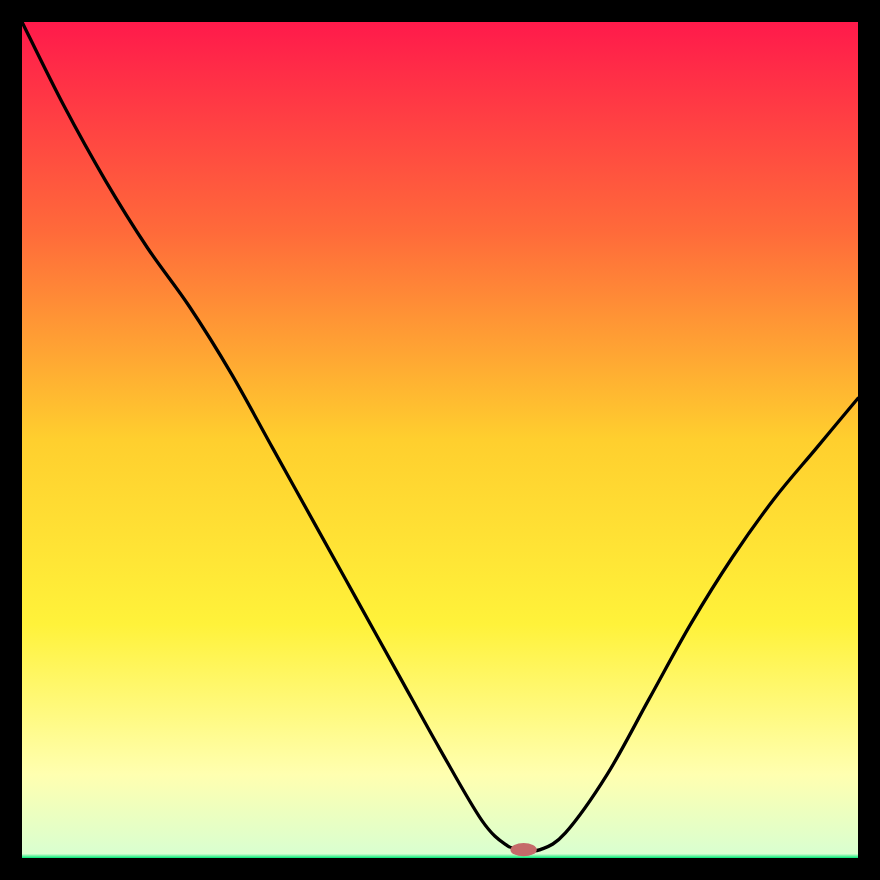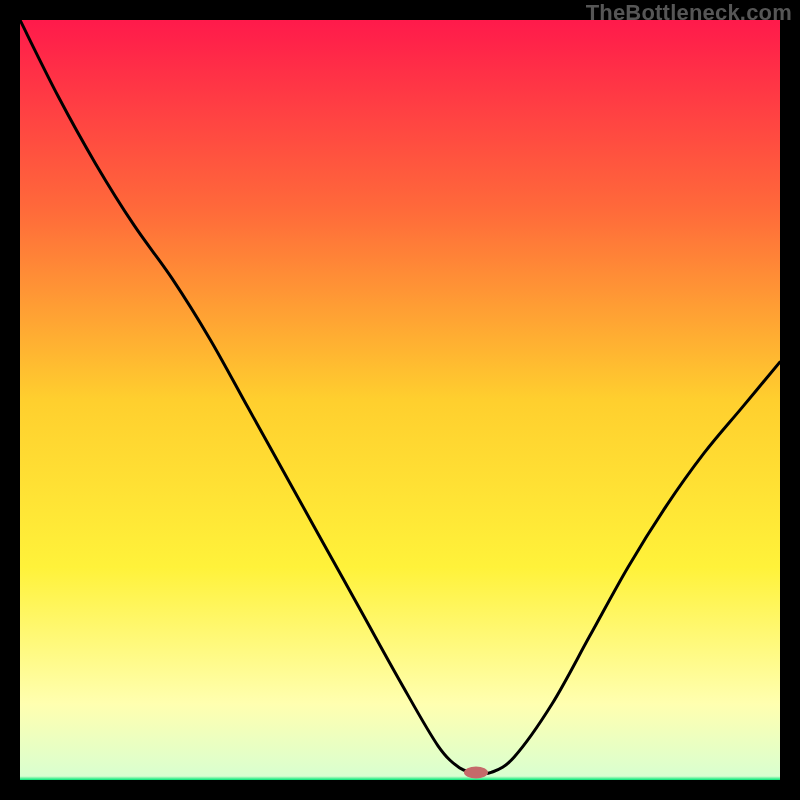--- a/index.html
+++ b/index.html
@@ -33,21 +33,20 @@
     color: #565656;
     letter-spacing: 0.2px;
     user-select: none;
   }
   svg { display: block; }
 </style>
 </head>
 <body>
 
 <div class="frame">
-  <div class="watermark">TheBottleneck.com</div>
   <div class="plot">
     <svg id="chart-svg" width="760" height="760" viewBox="0 0 760 760" preserveAspectRatio="none">
       <defs>
         <linearGradient id="bg-grad" x1="0" y1="0" x2="0" y2="1">
             <stop offset="0%" stop-color="#ff1a4b"></stop>
             <stop offset="25%" stop-color="#ff6a3a"></stop>
             <stop offset="50%" stop-color="#ffcf2e"></stop>
             <stop offset="72%" stop-color="#fff23a"></stop>
             <stop offset="90%" stop-color="#ffffb0"></stop>
             <stop offset="99.5%" stop-color="#d9ffd0"></stop>

